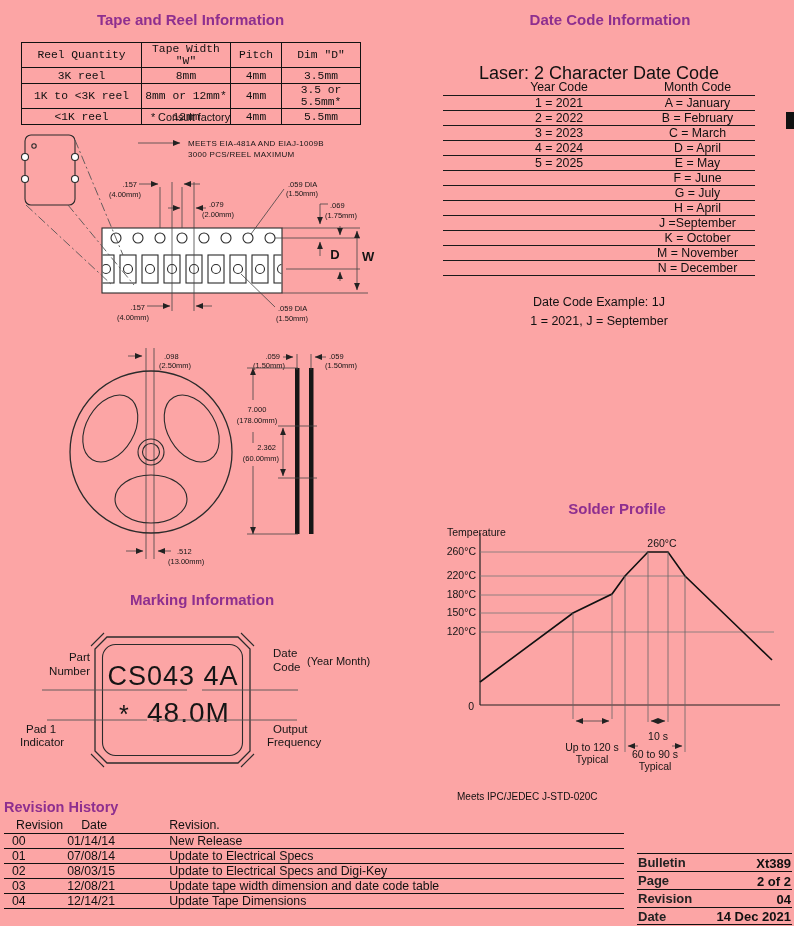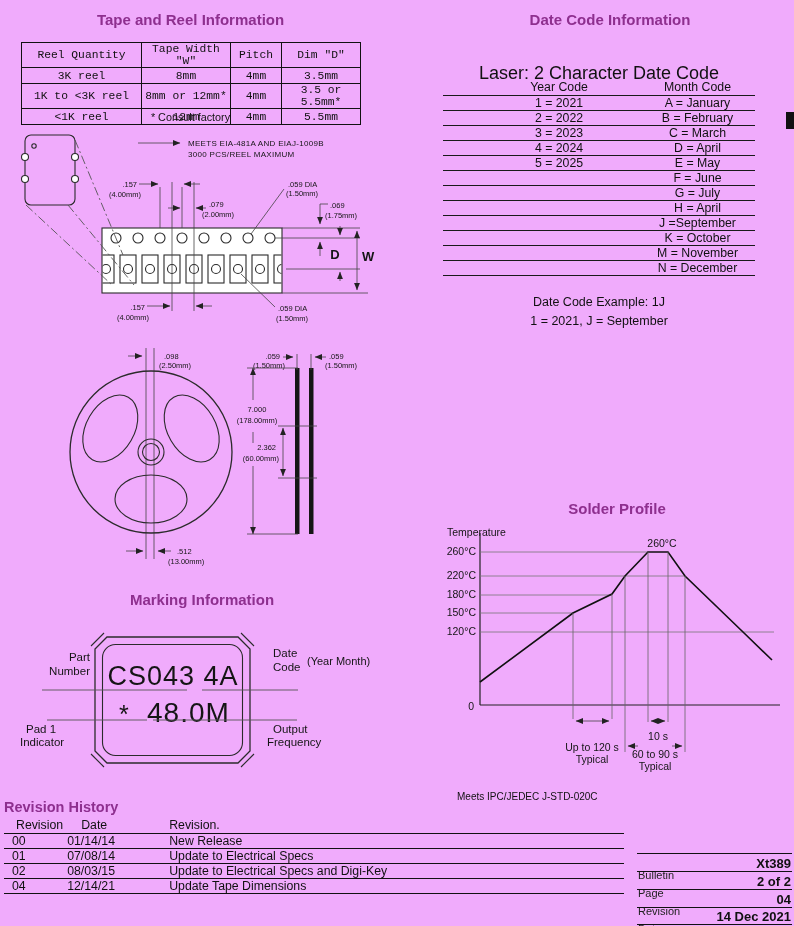--- a/index.html
+++ b/index.html
@@ -1,18 +1,18 @@
 <!DOCTYPE html>
 <html style="--accent: #8e2f8f;"><head>
 <meta charset="utf-8">
 <style>
   :root { --accent:#8e2f8f; }
   * { box-sizing:border-box; margin:0; padding:0; }
   body { background:#e8e8e8; font-family:"Liberation Sans", sans-serif; color:#111; }
-  #page { position:relative; width:794px; height:926px; background:#f0abfc; overflow:hidden; margin:0 auto; }
+  #page { position:relative; width:794px; height:926px; background:#fca5a5; overflow:hidden; margin:0 auto; }
 
   .h { position:absolute; font-weight:bold; font-size:15px; color:var(--accent); text-align:center; }
   .h-left { text-align:left; }
 
   
   #trt { position:absolute; left:21px; top:42px; border-collapse:collapse; table-layout:fixed; }
   #trt td { border:1.2px solid #111; font-size:11.3px; text-align:center; height:16px; padding:0 1px;font-family:Liberation Mono, monospace; }
   #trt tr.hd td { height:17px; }
   .footnote { position:absolute; left:21px; top:111px; width:339px; text-align:center; font-size:10.8px; }
 
@@ -30,21 +30,21 @@
   #rht td.c1 { padding-left:8px; }
   #rht tr.hd td.c1 { padding-left:12px; }
   #rht td.c2 { padding-left:4px; }
   #rht tr.hd td.c2 { padding-left:18px; }
   #rht td.c3 { padding-left:6px; }
 
   
   #fbox { position:absolute; left:637px; top:853px; width:155px; }
   #fbox .frow { position:relative; height:18px; border-top:1.5px solid #111; }
   #fbox .frow:last-child { border-bottom:1.5px solid #111; }
-  #fbox .flabel { position:absolute; left:1px; top:15px; font-size:11px; color:#222; }
+  #fbox .flabel { position:absolute; left:1px; top:1px; font-size:13px; color:#222;font-weight:bold; }
   #fbox .fvalue { position:absolute; right:1px; bottom:0px; font-size:13px; font-weight:bold; }
 
   .compliance { position:absolute; left:457px; top:791px; width:320px; font-size:10px; }
   .edge-tab { position:absolute; left:786px; top:112px; width:8px; height:17px; background:#111; }
 
   svg { position:absolute; overflow:visible; }
   svg text { font-family:"Liberation Sans", sans-serif; fill:#151515; }
   .ol { stroke:#2b2b2b; stroke-width:1.1; fill:none; }
   .ow { stroke:#2b2b2b; stroke-width:1.1; fill:#fff; }
   .dl { stroke:#444; stroke-width:0.8; fill:none; }
@@ -414,20 +414,25 @@
       <td class="c1">01</td>
       <td class="c2">07/08/14</td>
       <td class="c3">Update to Electrical Specs</td>
     </tr>
     <tr>
       <td class="c1">02</td>
       <td class="c2">08/03/15</td>
       <td class="c3">Update to Electrical Specs and Digi-Key</td>
     </tr>
     <tr>
+      <td class="c1">03</td>
+      <td class="c2">12/08/21</td>
+      <td class="c3">Update tape width dimension and date code table</td>
+    </tr>
+    <tr>
       <td class="c1">04</td>
       <td class="c2">12/14/21</td>
       <td class="c3">Update Tape Dimensions</td>
     </tr>
   </tbody>
     </table>
 
   <div id="fbox">
     <div class="frow">
       <span class="flabel">Bulletin</span>

